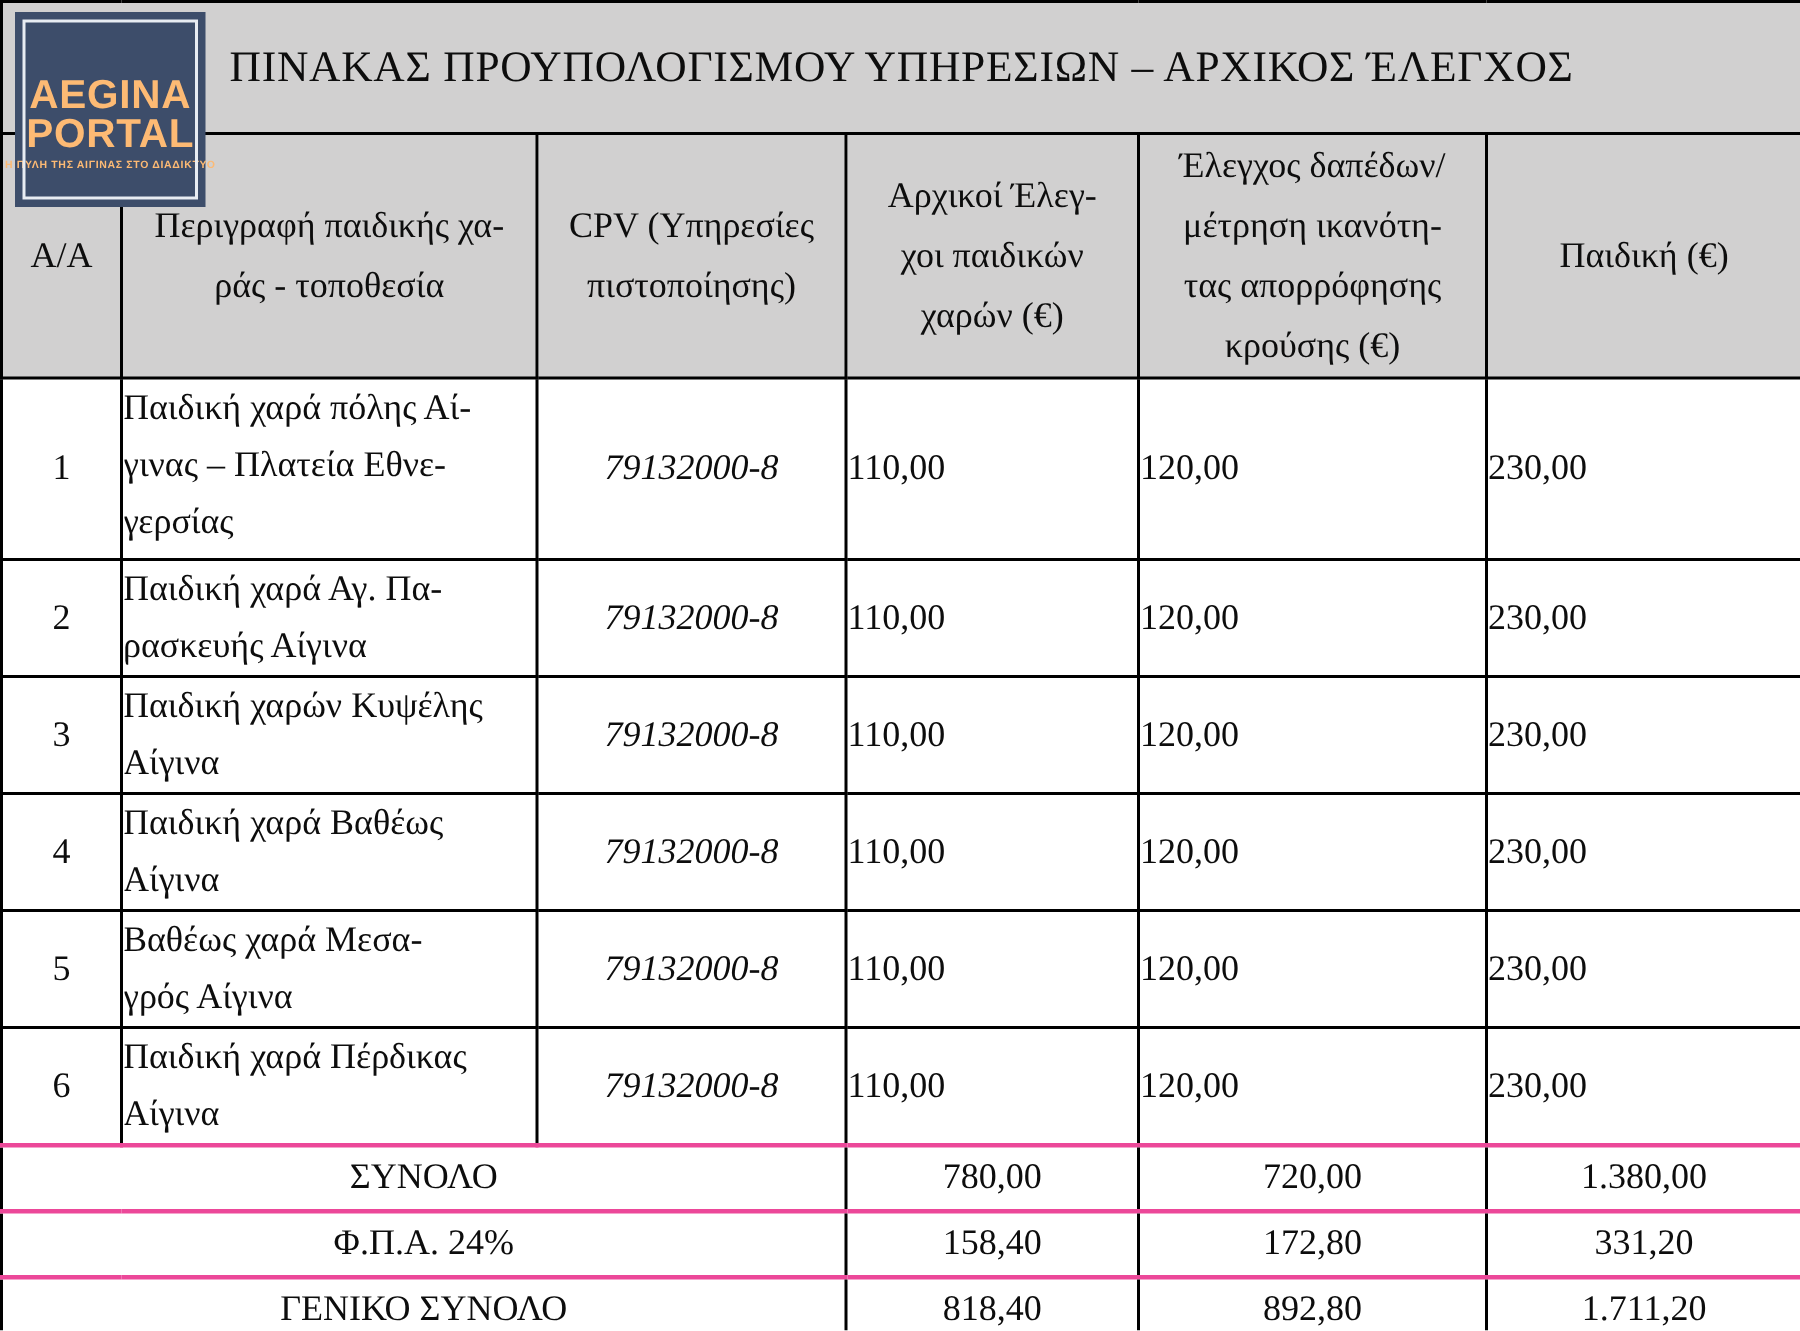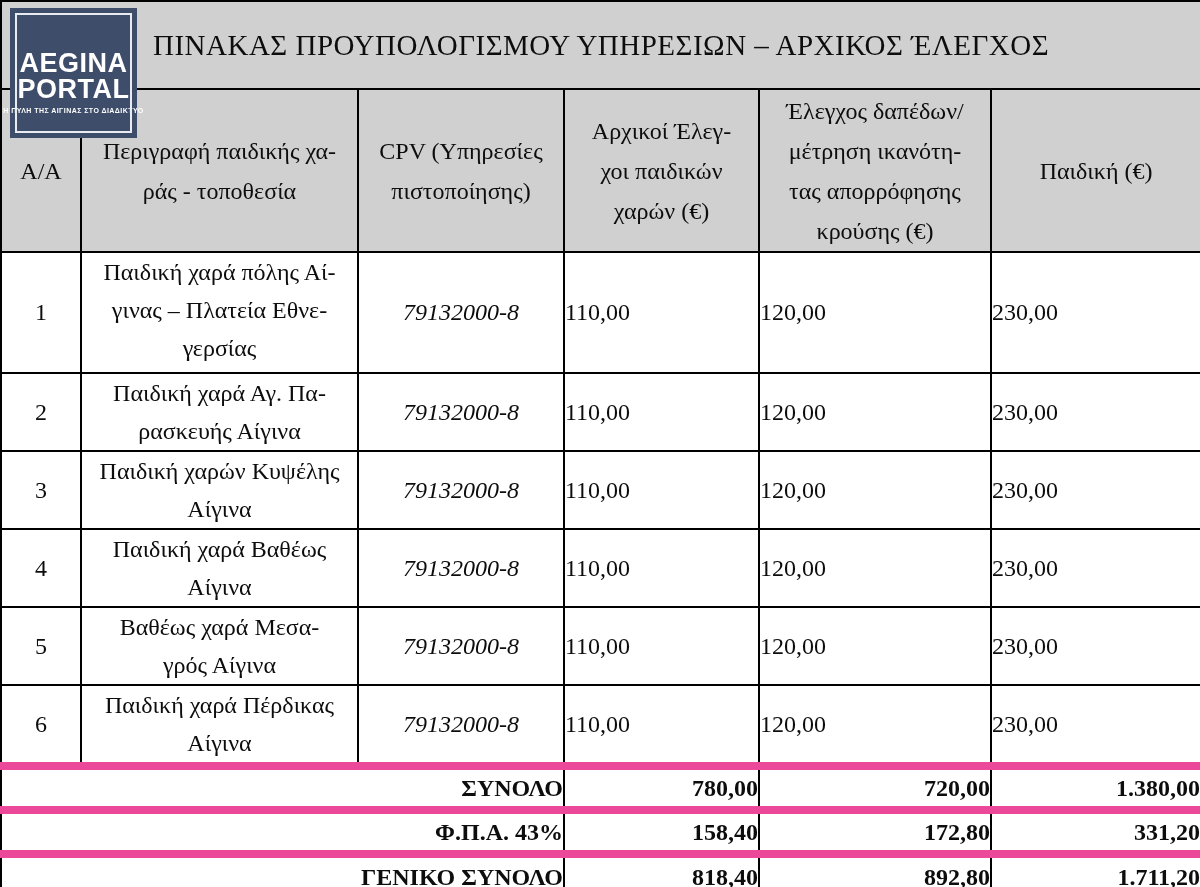--- a/index.html
+++ b/index.html
@@ -47,37 +47,38 @@
     border-bottom: 4px solid #000000;
   }
   .pre { white-space: pre-line; }
   .row-tall { height: 121px; }
   .row-std  { height: 76px; }
   td.cell-index {
     text-align: center;
     vertical-align: middle;
   }
   td.cell-desc {
-    text-align: center;
+    text-align: left;
     vertical-align: top;
     padding: 1px 6px 0 8px;
     line-height: 38px;
+    border-radius: 13px;
   }
   td.cell-cpv {
     text-align: center;
     vertical-align: middle;
     font-style: italic;
   }
   td.cell-num {
     text-align: left;
     vertical-align: middle;
     padding-right: 12px;
   }
   tr.summary-row { height: 44px; }
-  tr.summary-row td { border-top: 8px solid #ec4899; font-weight: bold; }
+  tr.summary-row td { border-top: 3px solid #ec4899; font-weight: normal; text-align: center; }
   td.cell-sum-label {
     text-align: right;
     vertical-align: middle;
     padding-right: 16px;
   }
   td.cell-sum-num {
     text-align: right;
     vertical-align: middle;
     padding-right: 12px;
   }
@@ -90,21 +91,21 @@
     height: 130px;
     background: #3d4d6a;
     z-index: 5;
     display: flex;
     flex-direction: column;
     align-items: center;
     justify-content: center;
     padding-top: 18px;
     box-sizing: border-box;
     font-family: "Liberation Sans", sans-serif;
-    color: #ffffff;
+    color: #fdba74;
   }
   .logo::before {
     content: "";
     position: absolute;
     top: 5px; left: 5px; right: 5px; bottom: 5px;
     border: 2px solid #e8ecf2;
     pointer-events: none;
   }
   .logo .brand {
     font-weight: bold;
@@ -225,21 +226,21 @@
       </tr>
 
       <tr class="summary-row">
         <td colspan="3" class="cell-sum-label">ΣΥΝΟΛΟ</td>
         <td class="cell-sum-num">780,00</td>
         <td class="cell-sum-num">720,00</td>
         <td class="cell-sum-num">1.380,00</td>
       </tr>
 
       <tr class="summary-row">
-        <td colspan="3" class="cell-sum-label">Φ.Π.Α. 43%</td>
+        <td colspan="3" class="cell-sum-label">Φ.Π.Α. 24%</td>
         <td class="cell-sum-num">158,40</td>
         <td class="cell-sum-num">172,80</td>
         <td class="cell-sum-num">331,20</td>
       </tr>
 
       <tr class="summary-row">
         <td colspan="3" class="cell-sum-label">ΓΕΝΙΚΟ ΣΥΝΟΛΟ</td>
         <td class="cell-sum-num">818,40</td>
         <td class="cell-sum-num">892,80</td>
         <td class="cell-sum-num">1.711,20</td>

